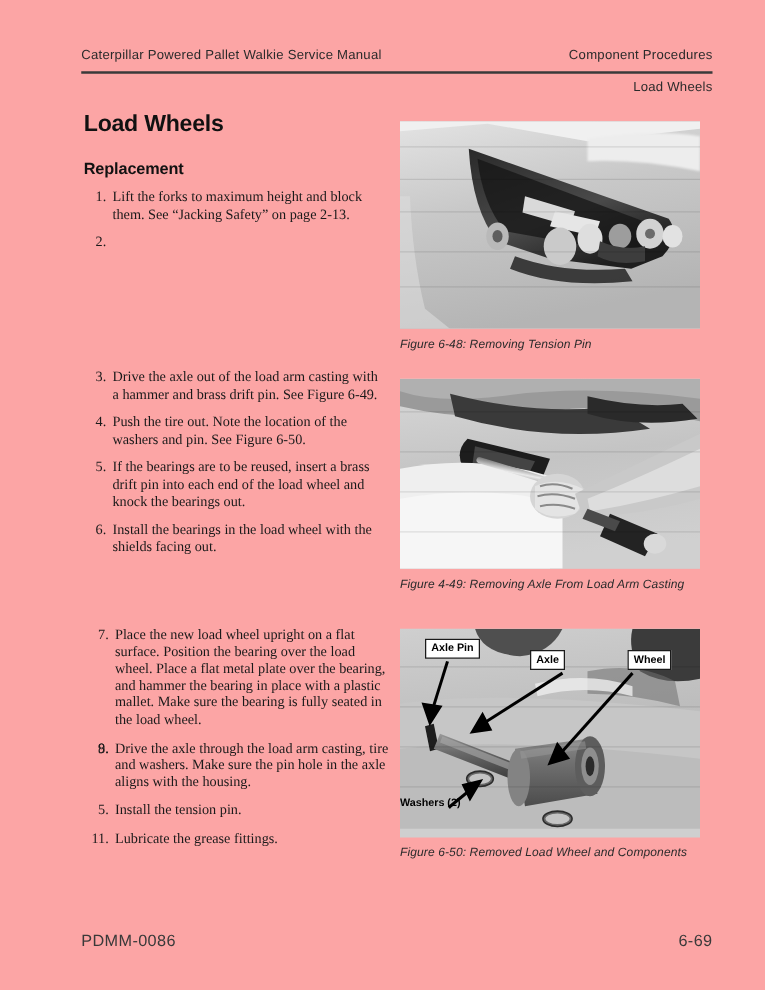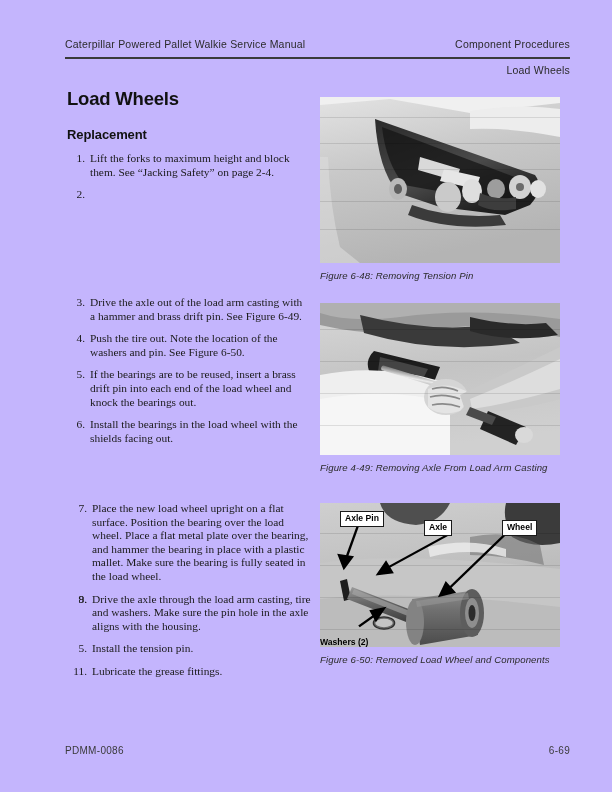--- a/index.html
+++ b/index.html
@@ -5,21 +5,21 @@
 <style>
   html, body {
     margin: 0;
     padding: 0;
     background: #ffffff;
   }
   .page {
     position: relative;
     width: 612px;
     height: 792px;
-    background: #c4b5fd;
+    background: #fca5a5;
     font-family: "Liberation Serif", serif;
     color: #1a1a1a;
     overflow: hidden;
     box-sizing: border-box;
   }
 
   
   .header {
     position: absolute;
     left: 65px;
@@ -128,21 +128,21 @@
   
   #fig-48 { left: 320px; top: 97px; width: 240px; }
   #fig-48 .photo { width: 240px; height: 166px; }
 
   
   #fig-49 { left: 320px; top: 303px; width: 240px; }
   #fig-49 .photo { width: 240px; height: 152px; }
 
   
   #fig-50 { left: 320px; top: 503px; width: 240px; }
-  #fig-50 .photo { width: 240px; height: 144px; }
+  #fig-50 .photo { width: 240px; height: 167px; }
   #fig-50 .caption { margin-left: 0; }
 
   
   .callout {
     position: absolute;
     background: #ffffff;
     border: 1.1px solid #1a1a1a;
     font-family: "Liberation Sans", sans-serif;
     font-weight: bold;
     font-size: 8.6px;
@@ -171,21 +171,21 @@
 
   
   .footer {
     position: absolute;
     left: 65px;
     top: 745px;
     width: 505px;
     display: flex;
     justify-content: space-between;
     font-family: "Liberation Sans", sans-serif;
-    font-size: 10px;
+    font-size: 13px;
     color: #3a3a3a;
     letter-spacing: 0.3px;
     gap: 12px;
   }
 </style>
 </head>
 <body>
 
 <div class="page">
 
@@ -195,21 +195,21 @@
   </div>
   <div class="header-rule"></div>
   <div class="header-sub">Load Wheels</div>
 
   <div class="col-left">
     <h1 class="title">Load Wheels</h1>
     <h2 class="subtitle">Replacement</h2>
     <ol class="steps">
       <li>
         <span class="num">1.</span>
-        <span>Lift the forks to maximum height and block them. See “Jacking Safety” on page 2-4.</span>
+        <span>Lift the forks to maximum height and block them. See “Jacking Safety” on page 2-13.</span>
       </li>
       <li>
         <span class="num">2.</span>
       </li>
     </ol>
   </div>
 
   <div class="group-2">
     <ol class="steps">
       <li>

